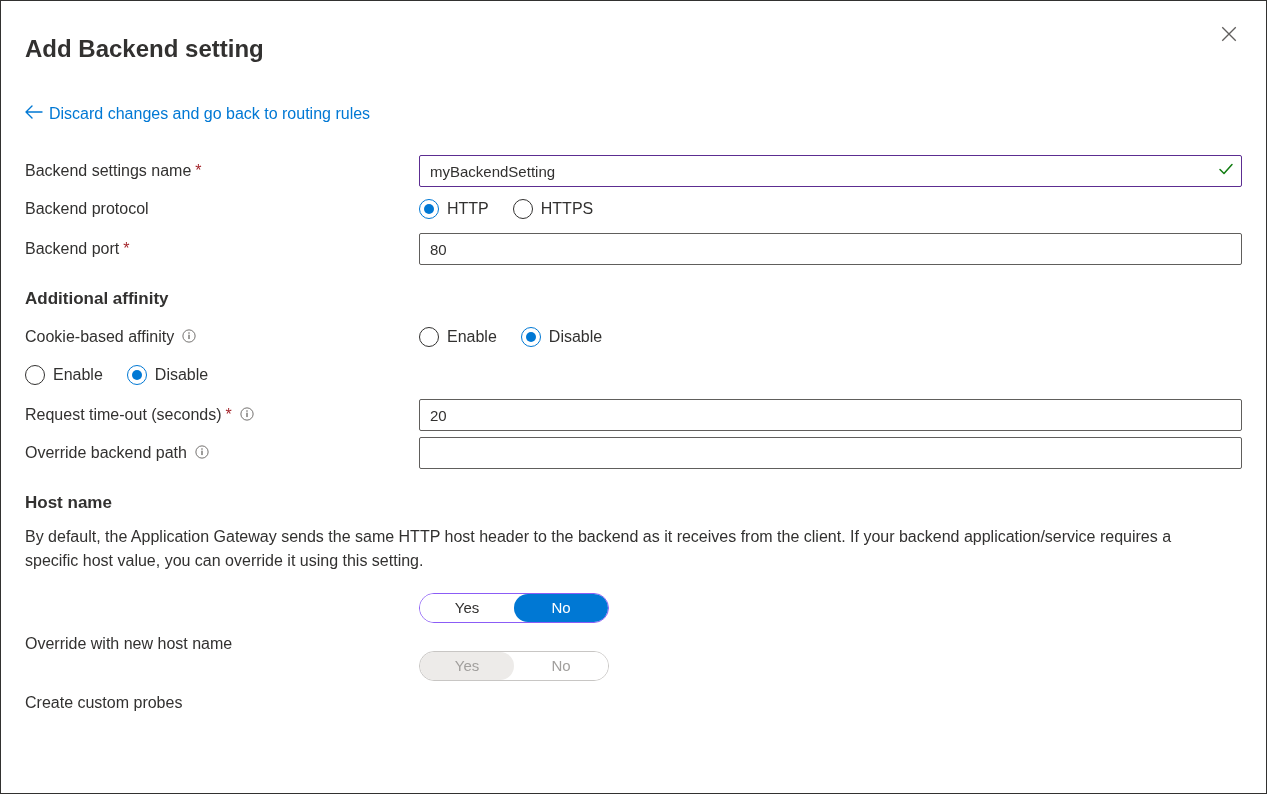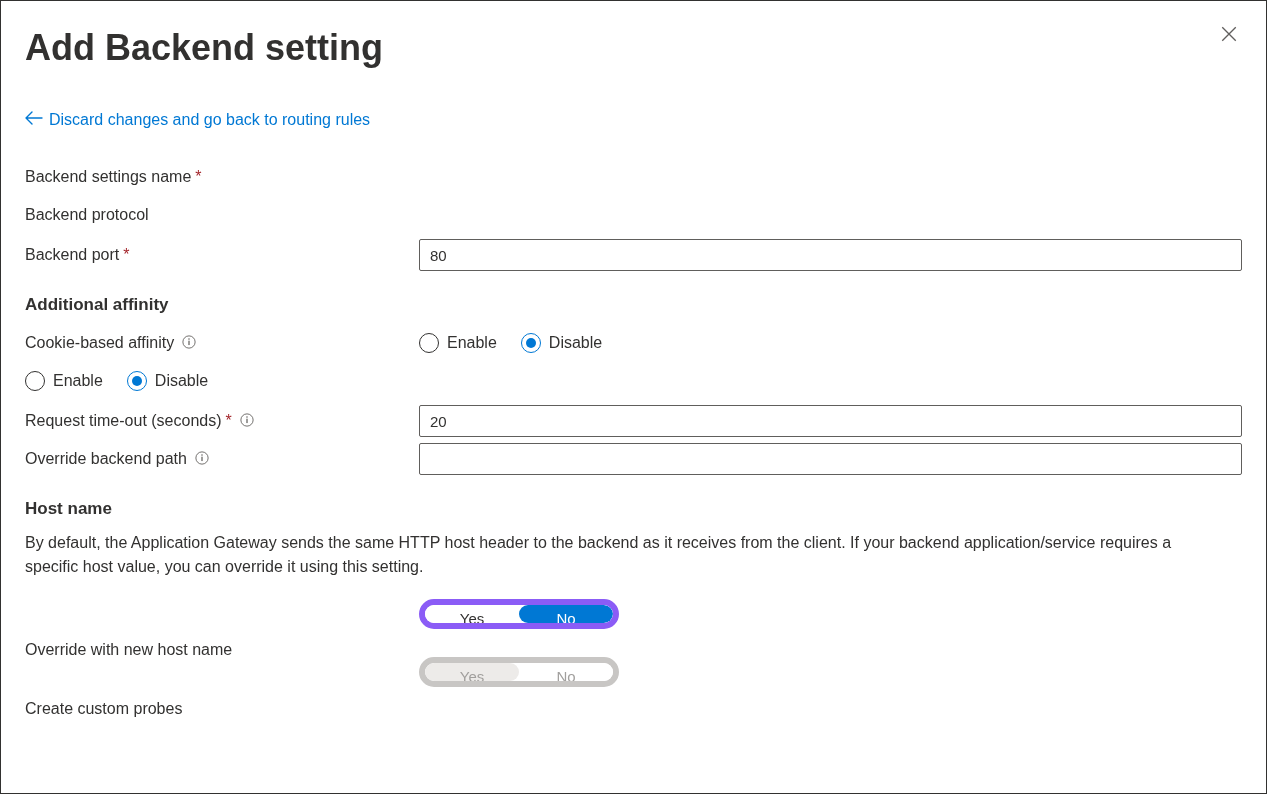--- a/index.html
+++ b/index.html
@@ -16,23 +16,23 @@
     height: 794px;
     position: relative;
     padding: 18px 24px 24px 24px;
   }
   .header {
     display: flex;
     justify-content: space-between;
     align-items: flex-start;
   }
   .title {
-    font-size: 36px;
+    font-size: 24px;
     font-weight: 600;
-    margin: 8px 0 42px 0;
+    margin: 16px 0 42px 0;
     color: #323130;
   }
   .close-btn {
     position: absolute;
     top: 24px;
     right: 28px;
     cursor: pointer;
     color: #605e5c;
   }
   .back-link {
@@ -130,21 +130,21 @@
   }
   .radio.selected .radio-circle { border-color: #0078d4; }
   .radio.selected .radio-dot {
     width: 10px; height: 10px;
     background: #0078d4;
     border-radius: 50%;
   }
 
   .pill-toggle {
     display: inline-flex;
-    border: 6px solid #8b5cf6;
+    border: 1px solid #8b5cf6;
     border-radius: 16px;
     overflow: hidden;
     height: 30px;
   }
   .pill-opt {
     width: 94px;
     text-align: center;
     line-height: 28px;
     font-size: 15px;
     cursor: pointer;
@@ -188,26 +188,52 @@
     </span>
     <span>Discard changes and go back to routing rules</span>
   </div>
 
   
   <div class="form-row">
     <div class="form-label-col">
       <span>Backend settings name</span>
       <span class="req">*</span>
     </div>
+    <div class="form-control-col">
+      <div class="input-wrap">
+        <input type="text" class="text-input validated" value="myBackendSetting" style="">
+        <span class="check-icon">
+          <svg width="16" height="16" viewBox="0 0 16 16">
+              <path d="M2 8 L6 12 L14 3" stroke="#107c10" stroke-width="1.5" fill="none" stroke-linecap="round" stroke-linejoin="round"></path>
+            </svg>
+        </span>
+      </div>
+    </div>
   </div>
 
   
   <div class="form-row">
     <div class="form-label-col">
       <span>Backend protocol</span>
+    </div>
+    <div class="form-control-col">
+      <div class="radio-group">
+        <label class="radio selected">
+          <span class="radio-circle">
+              <span class="radio-dot"></span>
+            </span>
+          <span>HTTP</span>
+        </label>
+        <label class="radio">
+          <span class="radio-circle">
+              <span class="radio-dot"></span>
+            </span>
+          <span>HTTPS</span>
+        </label>
+      </div>
     </div>
   </div>
 
   
   <div class="form-row" style="margin-top:8px;">
     <div class="form-label-col">
       <span>Backend port</span>
       <span class="req">*</span>
     </div>
     <div class="form-control-col">

